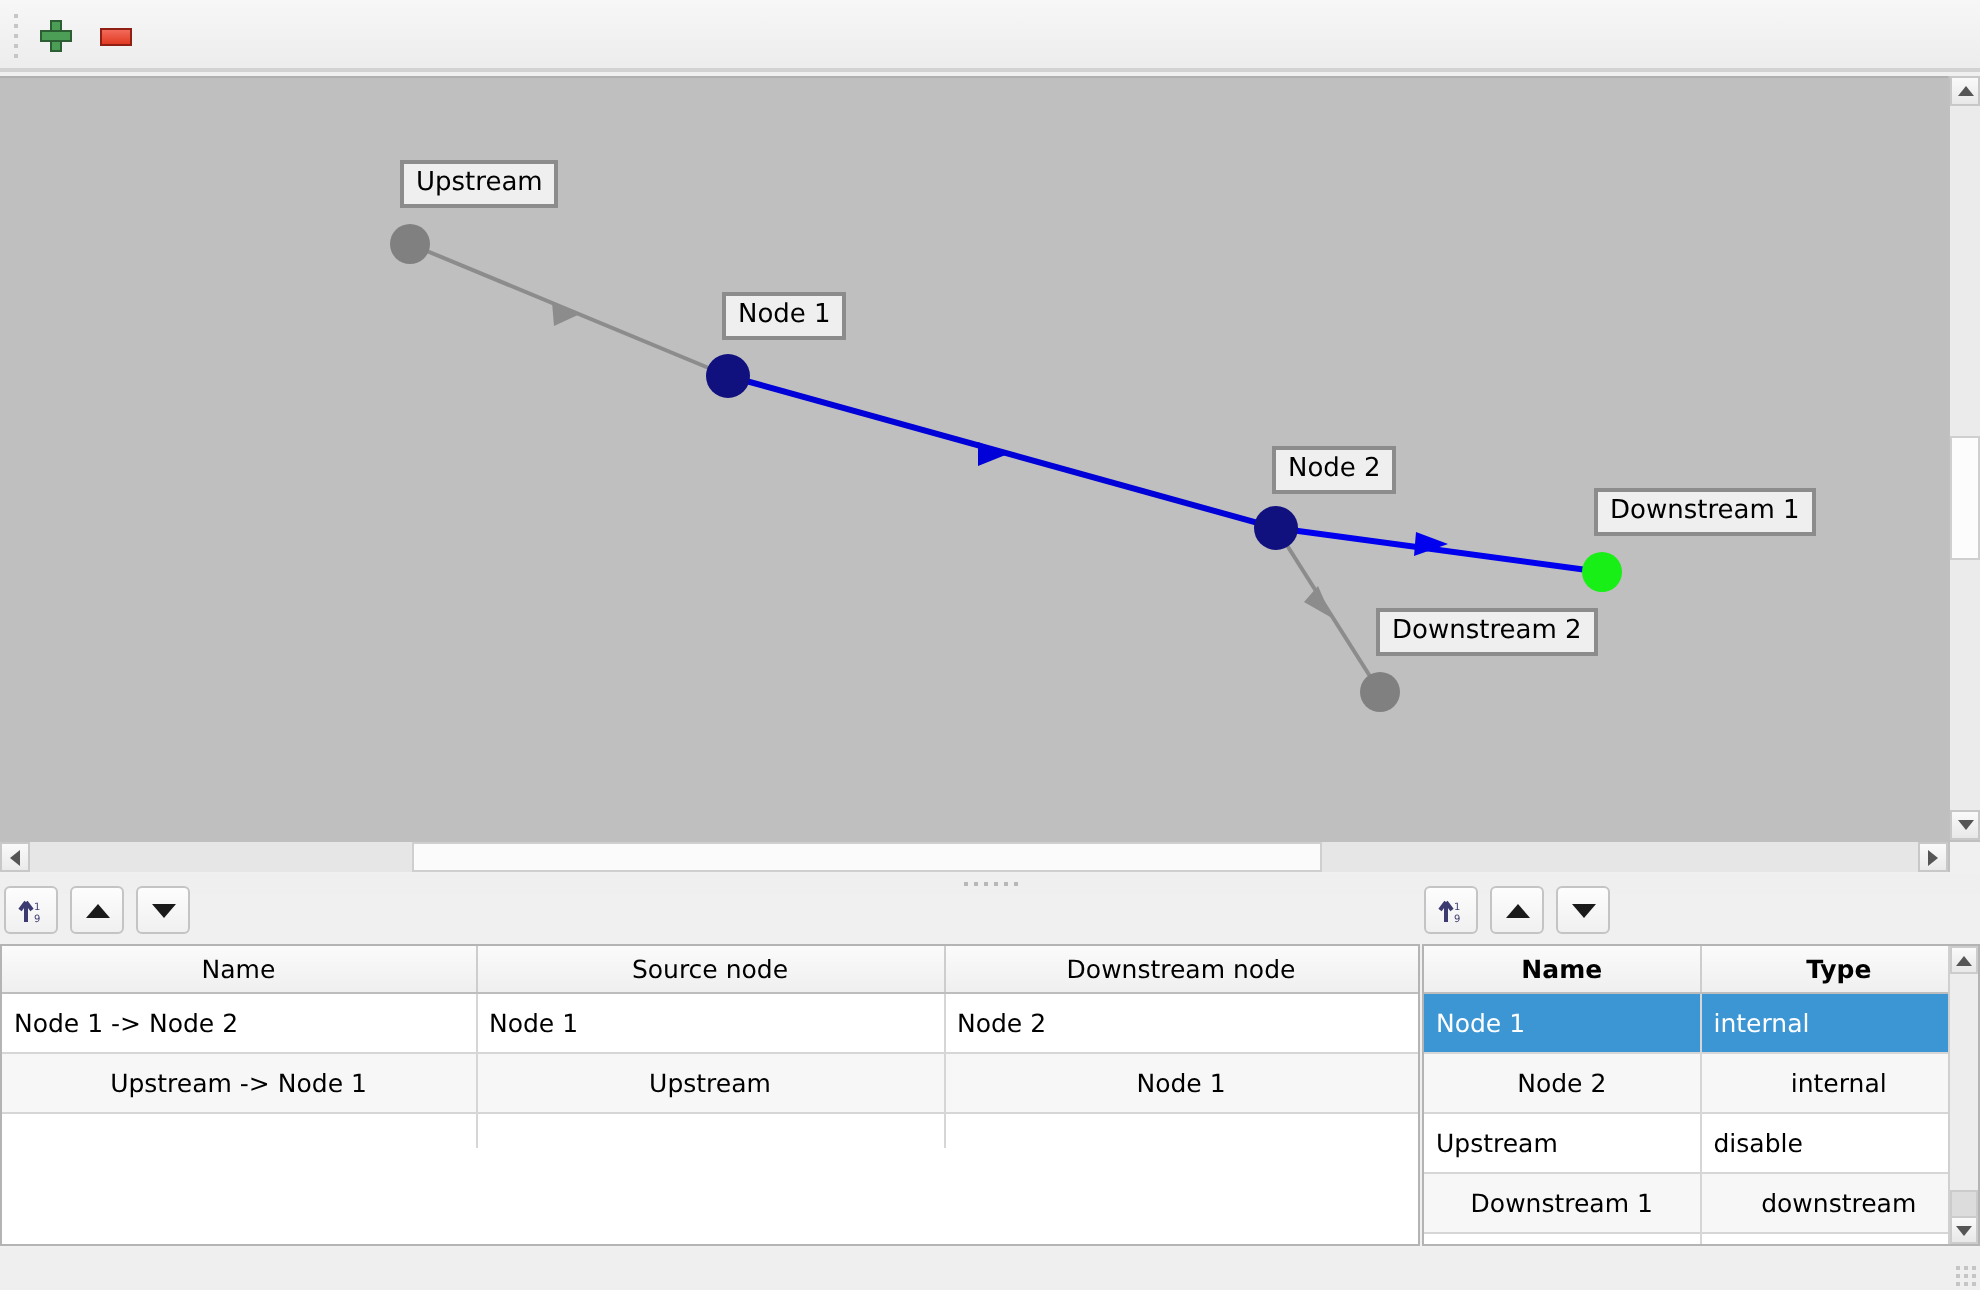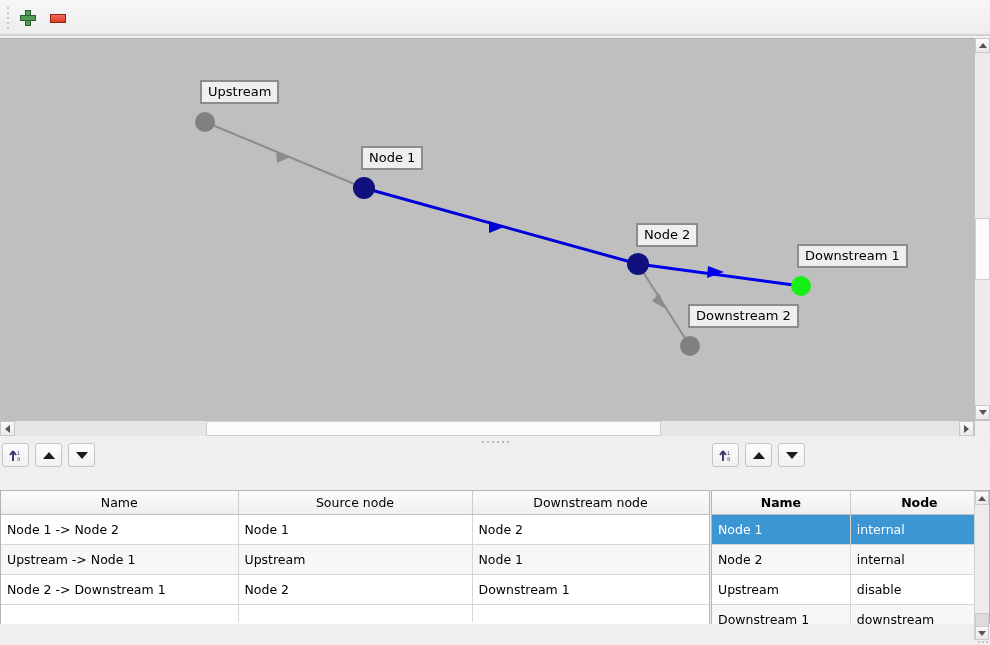--- a/index.html
+++ b/index.html
@@ -134,21 +134,21 @@
     background: linear-gradient(#fdfdfd, #f0f0f0);
     border: 1px solid #c4c4c4; border-radius: 3px;
     display: flex; align-items: center; justify-content: center;
     cursor: pointer; padding: 0;
   }
   .arrow-up-big { width: 0; height: 0; border-left: 6px solid transparent; border-right: 6px solid transparent; border-bottom: 7px solid #1a1a1a; }
   .arrow-down-big { width: 0; height: 0; border-left: 6px solid transparent; border-right: 6px solid transparent; border-top: 7px solid #1a1a1a; }
 
   
   .table-wrap {
-    position: absolute; top: 490px;
+    position: absolute; top: 472px;
     background: #fff;
     border: 1px solid #b4b4b4;
     overflow: hidden;
   }
   .tbl-left { left: 0; width: 710px; height: 151px; }
   .tbl-right { left: 711px; width: 279px; height: 151px; }
 
   table.grid { border-collapse: collapse; width: 100%; table-layout: fixed; }
   table.grid th {
     background: linear-gradient(#fbfbfb, #efefef);
@@ -167,21 +167,21 @@
     border-right: 1px solid #d6d6d6;
     border-bottom: 1px solid #d6d6d6;
     height: 30px;
     font-size: 12.5px;
     padding: 0 6px;
     text-align: left;
     white-space: nowrap; overflow: hidden;
     background: #fff;
     margin-left: 32px;
   }
-  table.grid tr.alt td { background: #f7f7f7; }
+  table.grid tr.alt td { background: #f7f7f7; text-align: center; }
   table.grid tr.sel td { background: #3c96d4; color: #fff; }
   table.grid tr.blank td { height: 18px; background: #fff; border-bottom: none; }
 
   
   .rt-vscroll {
     position: absolute; right: 0; top: 0; width: 15px; height: 149px;
     background: #f0f0f0; border-left: 1px solid #d0d0d0; z-index: 5;
   }
   .rt-btn {
     position: absolute; left: 0; width: 14px; height: 14px;
@@ -347,44 +347,39 @@
         <tr>
           <td>Node 1 -&gt; Node 2</td>
           <td>Node 1</td>
           <td>Node 2</td>
         </tr>
         <tr class="alt">
           <td>Upstream -&gt; Node 1</td>
           <td>Upstream</td>
           <td>Node 1</td>
         </tr>
-        <tr>
-          <td>Node 2 -&gt; Downstream 1</td>
-          <td>Node 2</td>
-          <td>Downstream 1</td>
-        </tr>
         <tr class="blank">
           <td></td>
             <td></td>
             <td></td>
         </tr>
       </tbody>
     </table>
   </div>
 
   <div class="table-wrap tbl-right">
     <table class="grid bold-head">
       <colgroup>
           <col style="width:131px">
           <col style="width:131px">
         </colgroup>
       <thead>
         <tr>
           <th>Name</th>
-          <th>Node</th>
+          <th>Type</th>
         </tr>
       </thead>
       <tbody>
         <tr class="sel">
           <td>Node 1</td>
           <td>internal</td>
         </tr>
         <tr class="alt">
           <td>Node 2</td>
           <td>internal</td>

